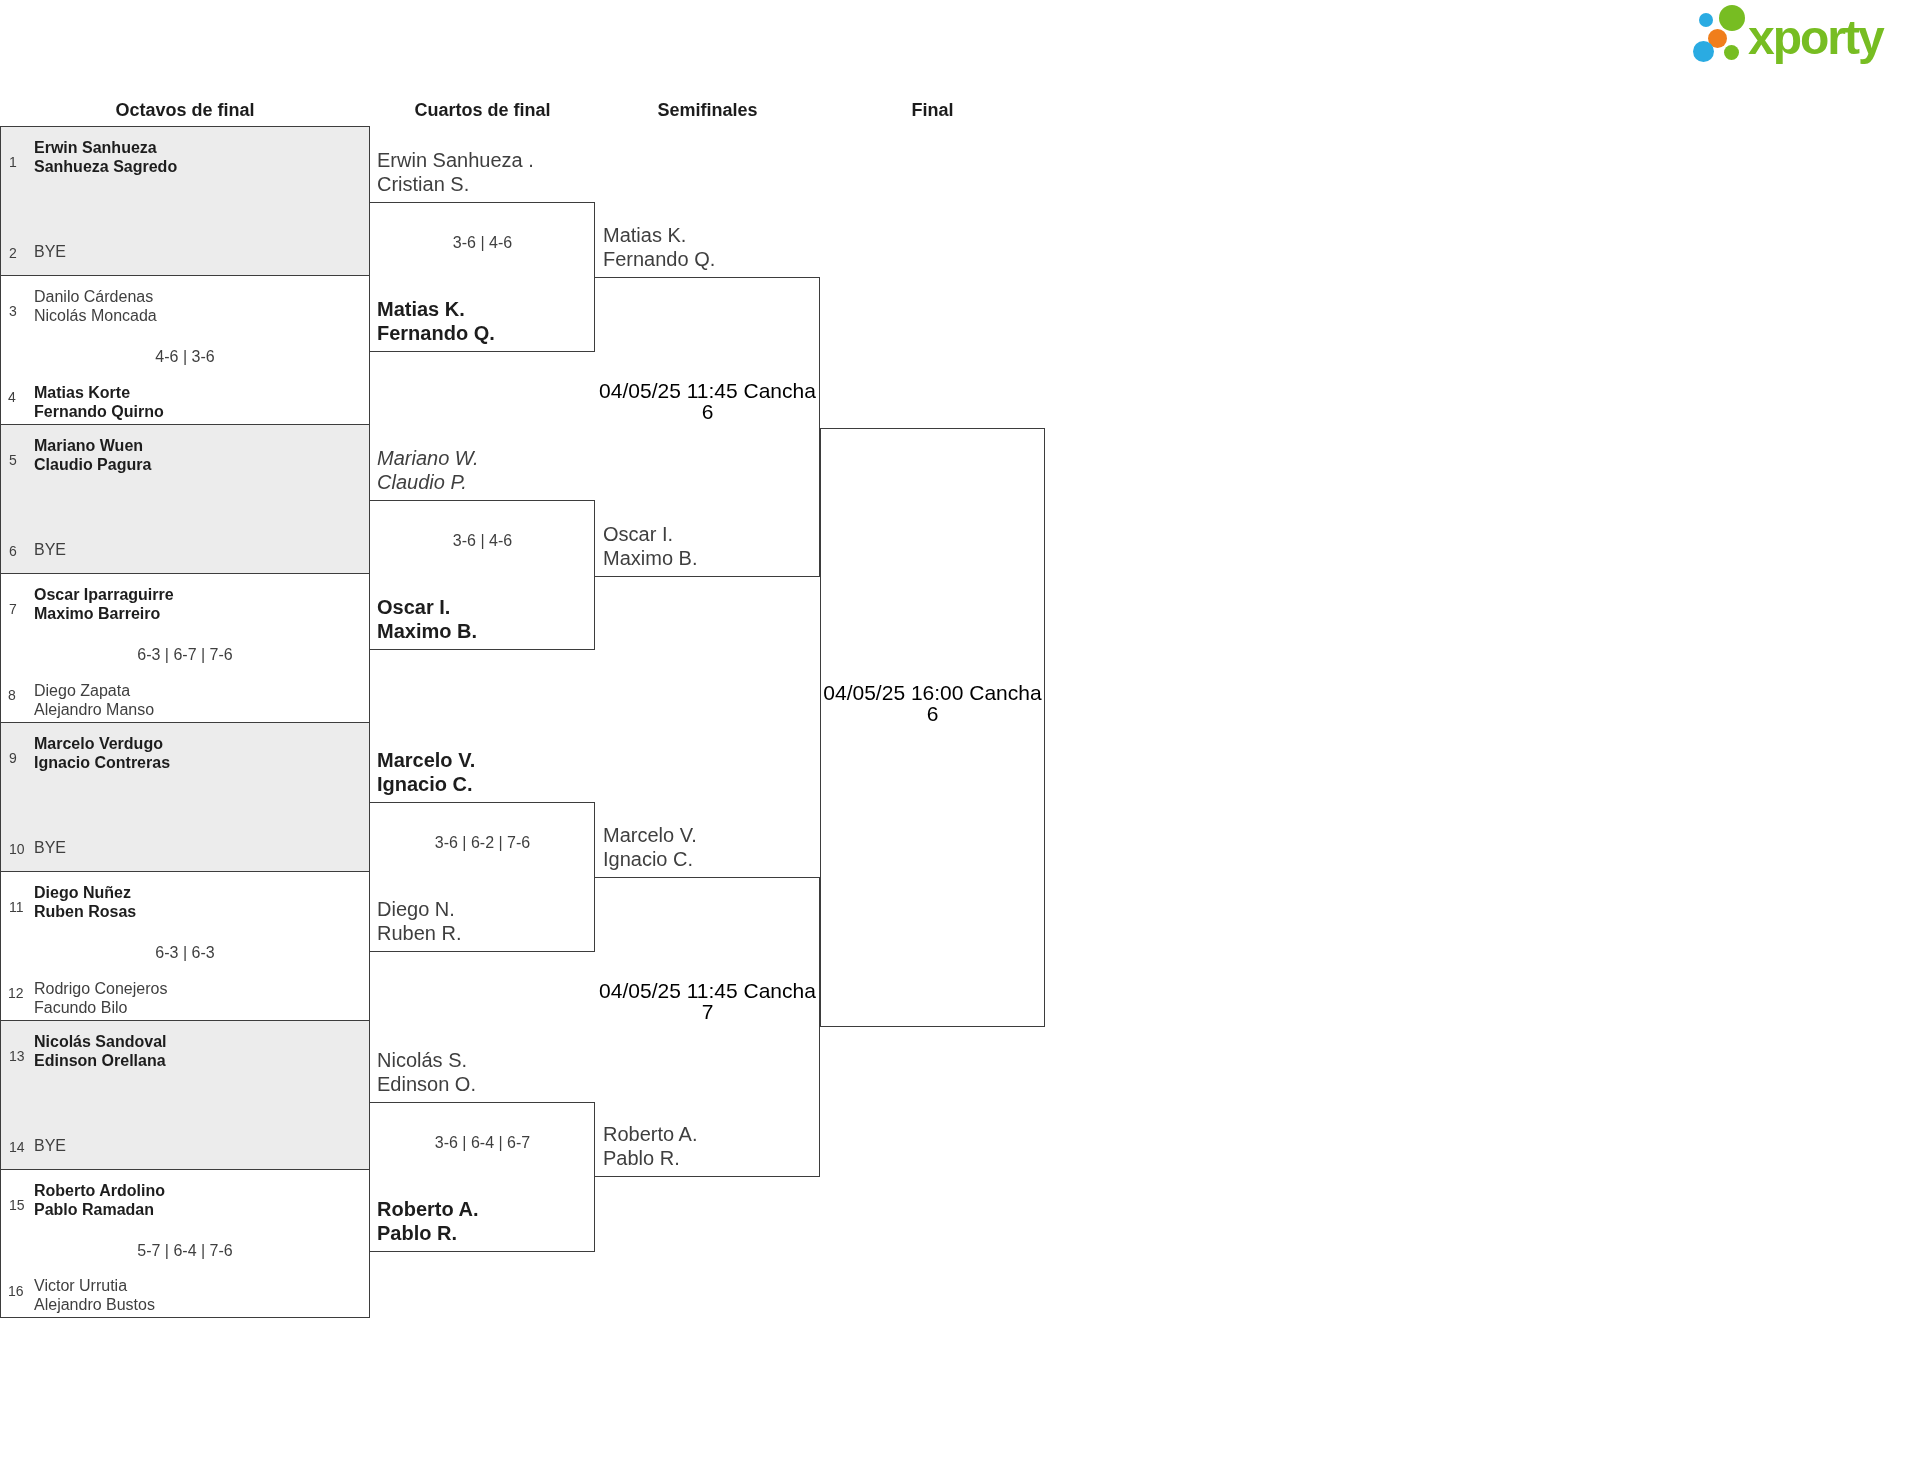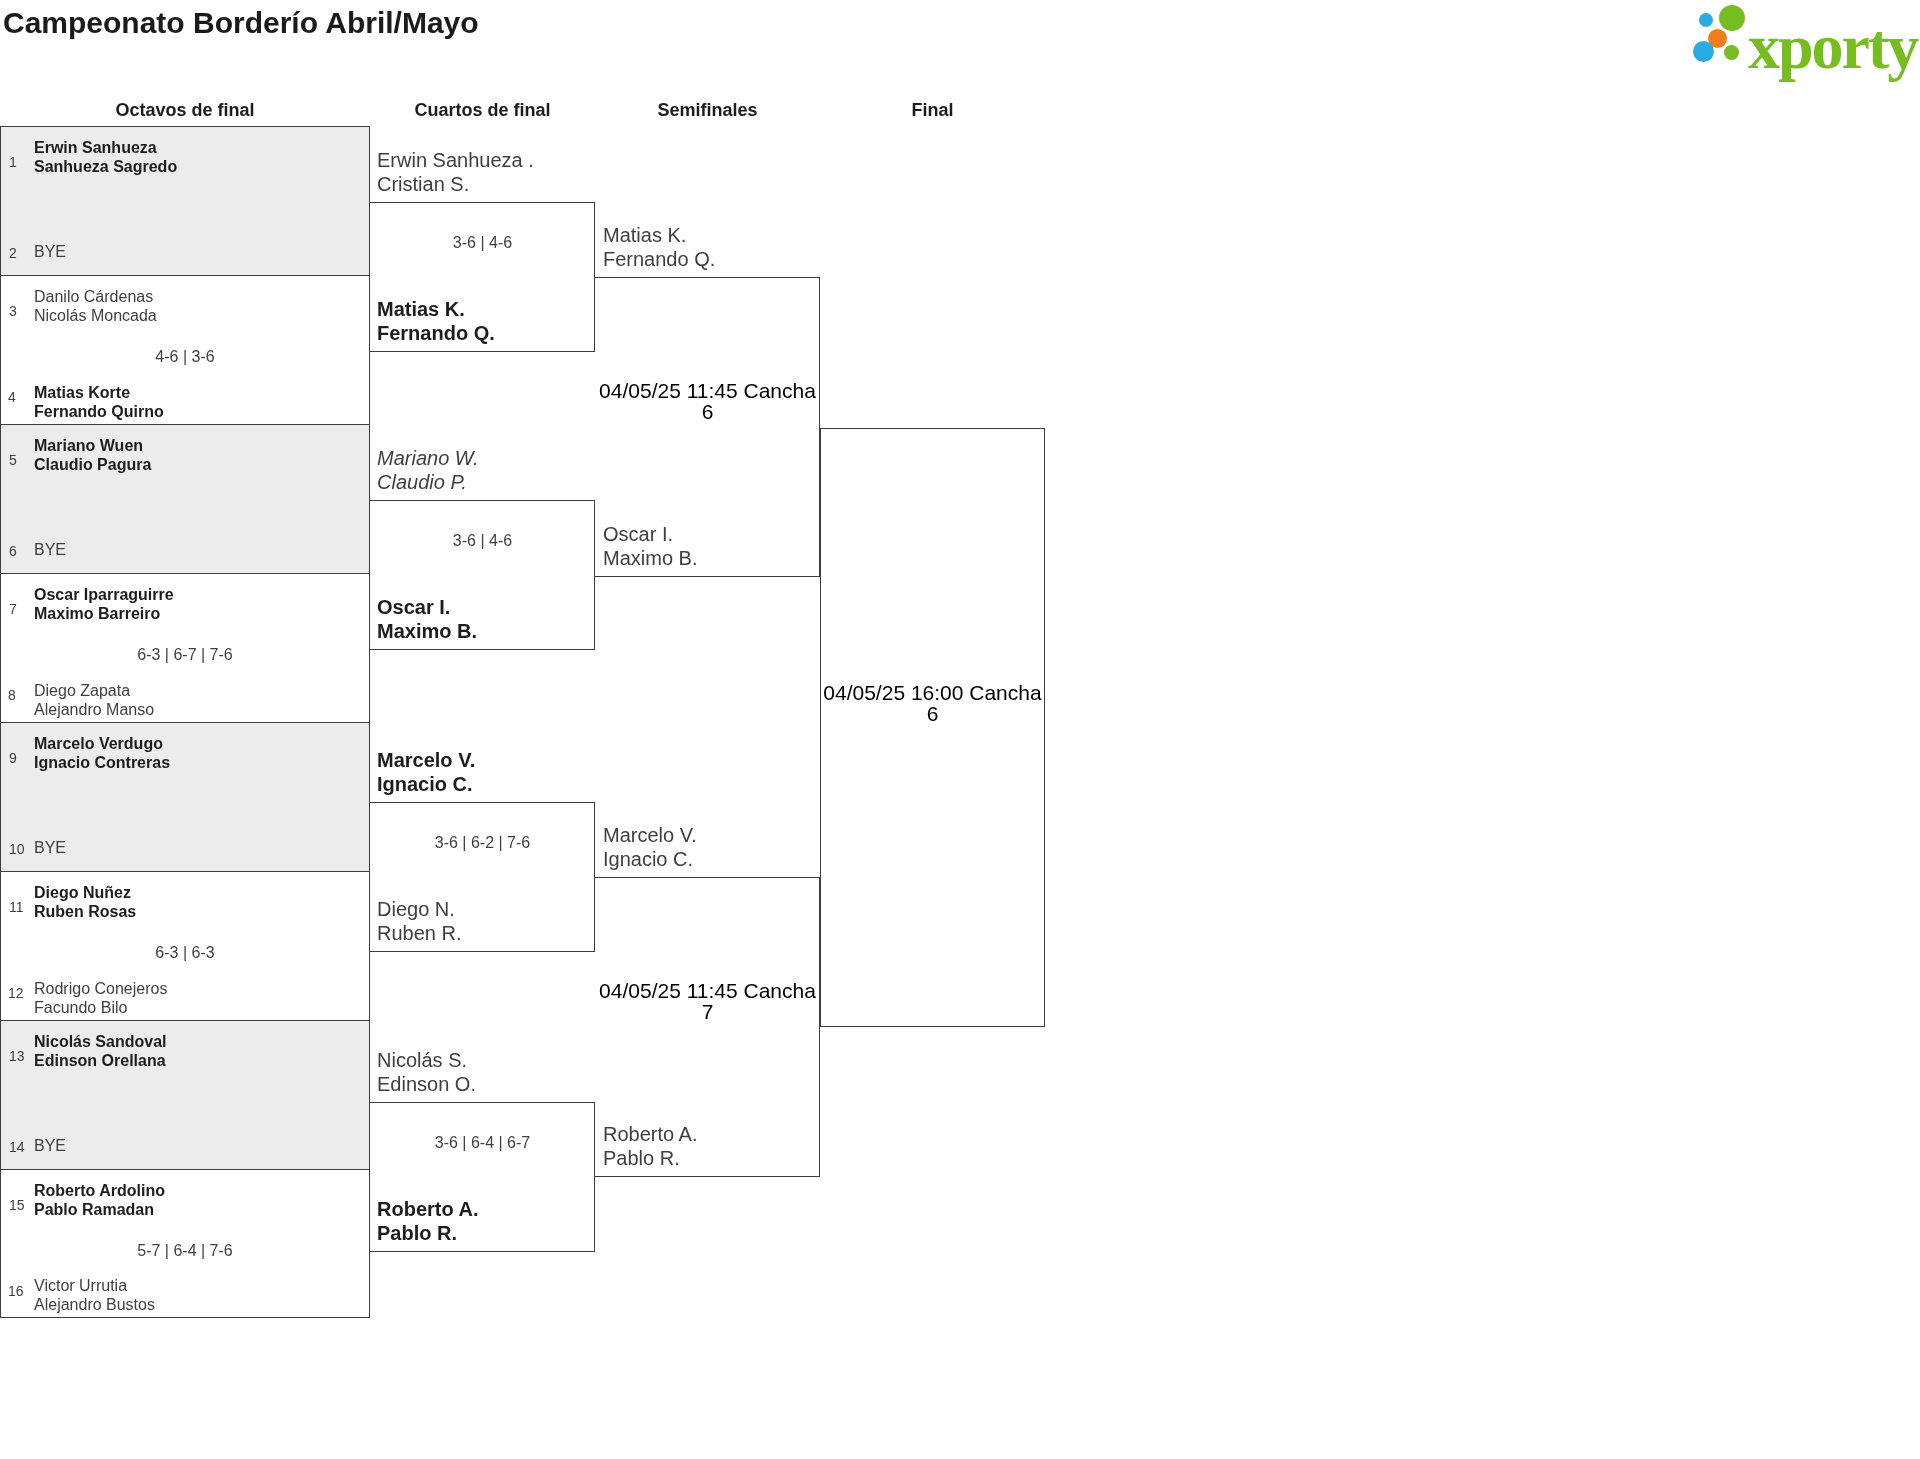--- a/index.html
+++ b/index.html
@@ -33,28 +33,27 @@
   
   .feeder{position:absolute;font-size:20px;line-height:24px;white-space:pre-line;color:#3f3f3f;}
   .feeder.winner{font-weight:700;color:#1d1d1d;}
   .qscore{position:absolute;left:370px;width:225px;text-align:center;font-size:16px;line-height:21px;color:#3f3f3f;}
   .schedule{position:absolute;text-align:center;font-size:21px;line-height:21px;color:#000000;}
   .schedule.sf{left:595px;width:225px;}
   .schedule.fin{left:820px;width:225px;}
   
   .logo{position:absolute;left:1690px;top:0;width:230px;height:80px;cursor:pointer;}
   .dot{position:absolute;border-radius:50%;}
-  .logo-text{position:absolute;left:58px;top:10px;font-size:64px;font-weight:800;
-    letter-spacing:-2px;color:#77bd22;font-family:Liberation Serif, serif;}
+  .logo-text{position:absolute;left:58px;top:10px;font-size:48px;font-weight:800;
+    letter-spacing:-2px;color:#77bd22;}
 </style>
 </head>
 <body>
 
 <div class="page-title">
-  <div>Campeonato Borderío Abril/Mayo</div>
 </div>
 
 <div class="logo">
   <span class="dot" style="left:9px;top:13px;width:14px;height:14px;background:#2aabe2;"></span>
   <span class="dot" style="left:29px;top:5px;width:26px;height:26px;background:#77bd22;"></span>
   <span class="dot" style="left:18px;top:29px;width:19px;height:19px;background:#f07e1b;"></span>
   <span class="dot" style="left:3px;top:41px;width:21px;height:21px;background:#2aabe2;"></span>
   <span class="dot" style="left:34px;top:45px;width:15px;height:15px;background:#77bd22;"></span>
   <span class="logo-text">xporty</span>
 </div>

